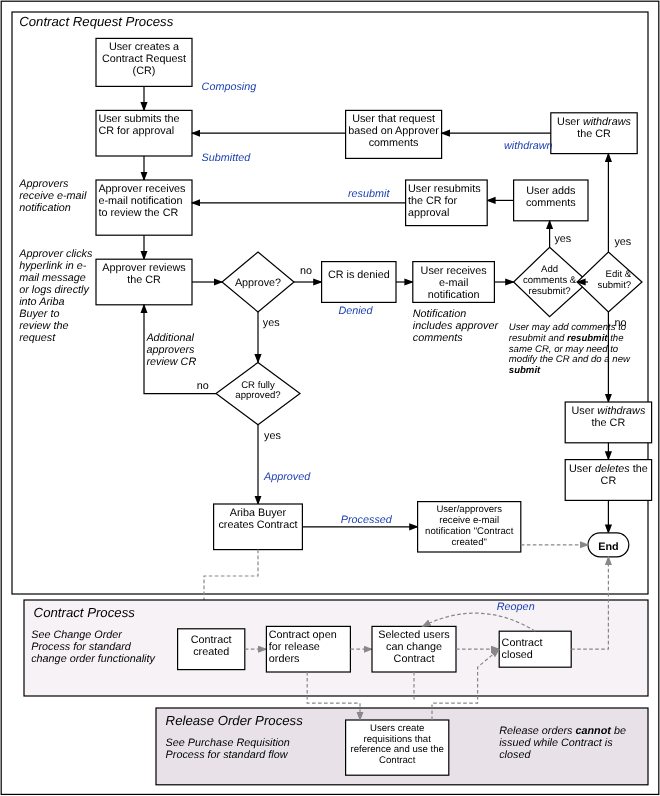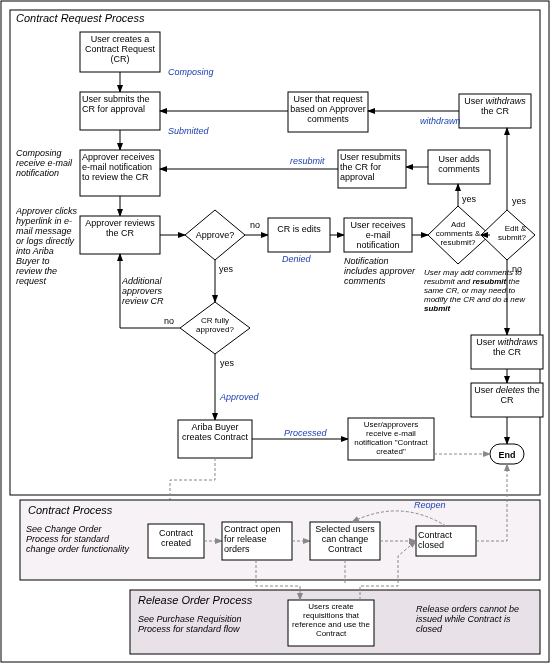--- a/index.html
+++ b/index.html
@@ -53,21 +53,21 @@
   <foreignObject x="82" y="218" width="76" height="34"><div xmlns="http://www.w3.org/1999/xhtml" style="font:9px Arial;text-align:center">Approver reviews the CR</div></foreignObject>
   <path class="arr" d="M160 235 L185 235"></path>
 
   <polygon class="dia" points="215,210 245,235 215,260 185,235"></polygon>
   <text x="215" y="238" class="t" text-anchor="middle">Approve?</text>
   <text x="250" y="228" class="t">no</text>
   <text x="219" y="272" class="t">yes</text>
 
   <path class="arr" d="M245 235 L268 235"></path>
   <rect x="268" y="218" width="62" height="34" class="box"></rect>
-  <foreignObject x="270" y="224" width="58" height="26"><div xmlns="http://www.w3.org/1999/xhtml" style="font:9px Arial;text-align:center">CR is edits</div></foreignObject>
+  <foreignObject x="270" y="224" width="58" height="26"><div xmlns="http://www.w3.org/1999/xhtml" style="font:9px Arial;text-align:center">CR is denied</div></foreignObject>
   <text x="282" y="262" class="blue">Denied</text>
 
   <path class="arr" d="M330 235 L344 235"></path>
   <rect x="344" y="218" width="68" height="34" class="box"></rect>
   <foreignObject x="346" y="220" width="64" height="30"><div xmlns="http://www.w3.org/1999/xhtml" style="font:9px Arial;text-align:center">User receives e-mail notification</div></foreignObject>
   <foreignObject x="344" y="256" width="80" height="36"><div xmlns="http://www.w3.org/1999/xhtml" style="font:9px Arial;font-style:italic">Notification includes approver comments</div></foreignObject>
 
   <path class="arr" d="M412 235 L428 235"></path>
 
   <polygon class="dia" points="458,206 490,235 458,264 428,235"></polygon>
@@ -131,21 +131,21 @@
   <foreignObject x="180" y="422" width="70" height="34"><div xmlns="http://www.w3.org/1999/xhtml" style="font:9px Arial;text-align:center">Ariba Buyer creates Contract</div></foreignObject>
   <text x="284" y="436" class="blue">Processed</text>
   <path class="arr" d="M252 439 L348 439"></path>
 
   <rect x="348" y="418" width="86" height="42" class="box"></rect>
   <foreignObject x="350" y="420" width="82" height="38"><div xmlns="http://www.w3.org/1999/xhtml" style="font:8px Arial;text-align:center">User/approvers receive e-mail notification "Contract created"</div></foreignObject>
   <path class="darr" d="M434 454 L490 454"></path>
 
   <foreignObject x="424" y="268" width="110" height="56"><div xmlns="http://www.w3.org/1999/xhtml" style="font:8px Arial;font-style:italic"><span>User may add comments to resubmit and </span><span style="font-weight:bold">resubmit</span><span> the same CR, or may need to modify the CR and do a new </span><span style="font-weight:bold">submit</span></div></foreignObject>
 
-  <foreignObject x="16" y="148" width="60" height="44"><div xmlns="http://www.w3.org/1999/xhtml" style="font:9px Arial;font-style:italic">Composing receive e-mail notification</div></foreignObject>
+  <foreignObject x="16" y="148" width="60" height="44"><div xmlns="http://www.w3.org/1999/xhtml" style="font:9px Arial;font-style:italic">Approvers receive e-mail notification</div></foreignObject>
   <foreignObject x="16" y="206" width="62" height="80"><div xmlns="http://www.w3.org/1999/xhtml" style="font:9px Arial;font-style:italic">Approver clicks hyperlink in e-mail message or logs directly into Ariba Buyer to review the request</div></foreignObject>
 
   <path class="darr" d="M215 458 L215 480 L170 480 L170 524"></path>
 
   <rect x="20" y="500" width="520" height="80" class="panelfill"></rect>
   <text x="28" y="514" class="title">Contract Process</text>
   <foreignObject x="26" y="524" width="110" height="42"><div xmlns="http://www.w3.org/1999/xhtml" style="font:9px Arial;font-style:italic">See Change Order Process for standard change order functionality</div></foreignObject>
 
   <rect x="148" y="524" width="56" height="34" class="box"></rect>
   <foreignObject x="150" y="528" width="52" height="26"><div xmlns="http://www.w3.org/1999/xhtml" style="font:9px Arial;text-align:center">Contract created</div></foreignObject>
@@ -167,18 +167,18 @@
 
   <path class="darr" d="M476 541 L507 541 L507 464"></path>
 
   <rect x="130" y="590" width="410" height="64" class="panelfill2"></rect>
   <text x="138" y="604" class="title">Release Order Process</text>
   <foreignObject x="138" y="614" width="130" height="34"><div xmlns="http://www.w3.org/1999/xhtml" style="font:9px Arial;font-style:italic">See Purchase Requisition Process for standard flow</div></foreignObject>
 
   <rect x="288" y="600" width="86" height="46" class="box"></rect>
   <foreignObject x="290" y="602" width="82" height="42"><div xmlns="http://www.w3.org/1999/xhtml" style="font:8px Arial;text-align:center">Users create requisitions that reference and use the Contract</div></foreignObject>
 
-  <foreignObject x="416" y="604" width="110" height="44"><div xmlns="http://www.w3.org/1999/xhtml" style="font:9px Arial;font-style:italic"><span>Release orders </span><span style="font-weight:normal">cannot</span><span> be issued while Contract is closed</span></div></foreignObject>
+  <foreignObject x="416" y="604" width="110" height="44"><div xmlns="http://www.w3.org/1999/xhtml" style="font:9px Arial;font-style:italic"><span>Release orders </span><span style="font-weight:bold">cannot</span><span> be issued while Contract is closed</span></div></foreignObject>
 
   <path class="darr" d="M256 560 L256 586 L300 586 L300 600"></path>
   <path class="darr" d="M360 600 L360 586 L398 586 L398 556 L416 541"></path>
   <path class="dline" d="M345 560 L345 584"></path>
 </svg>
 
 </body></html>

